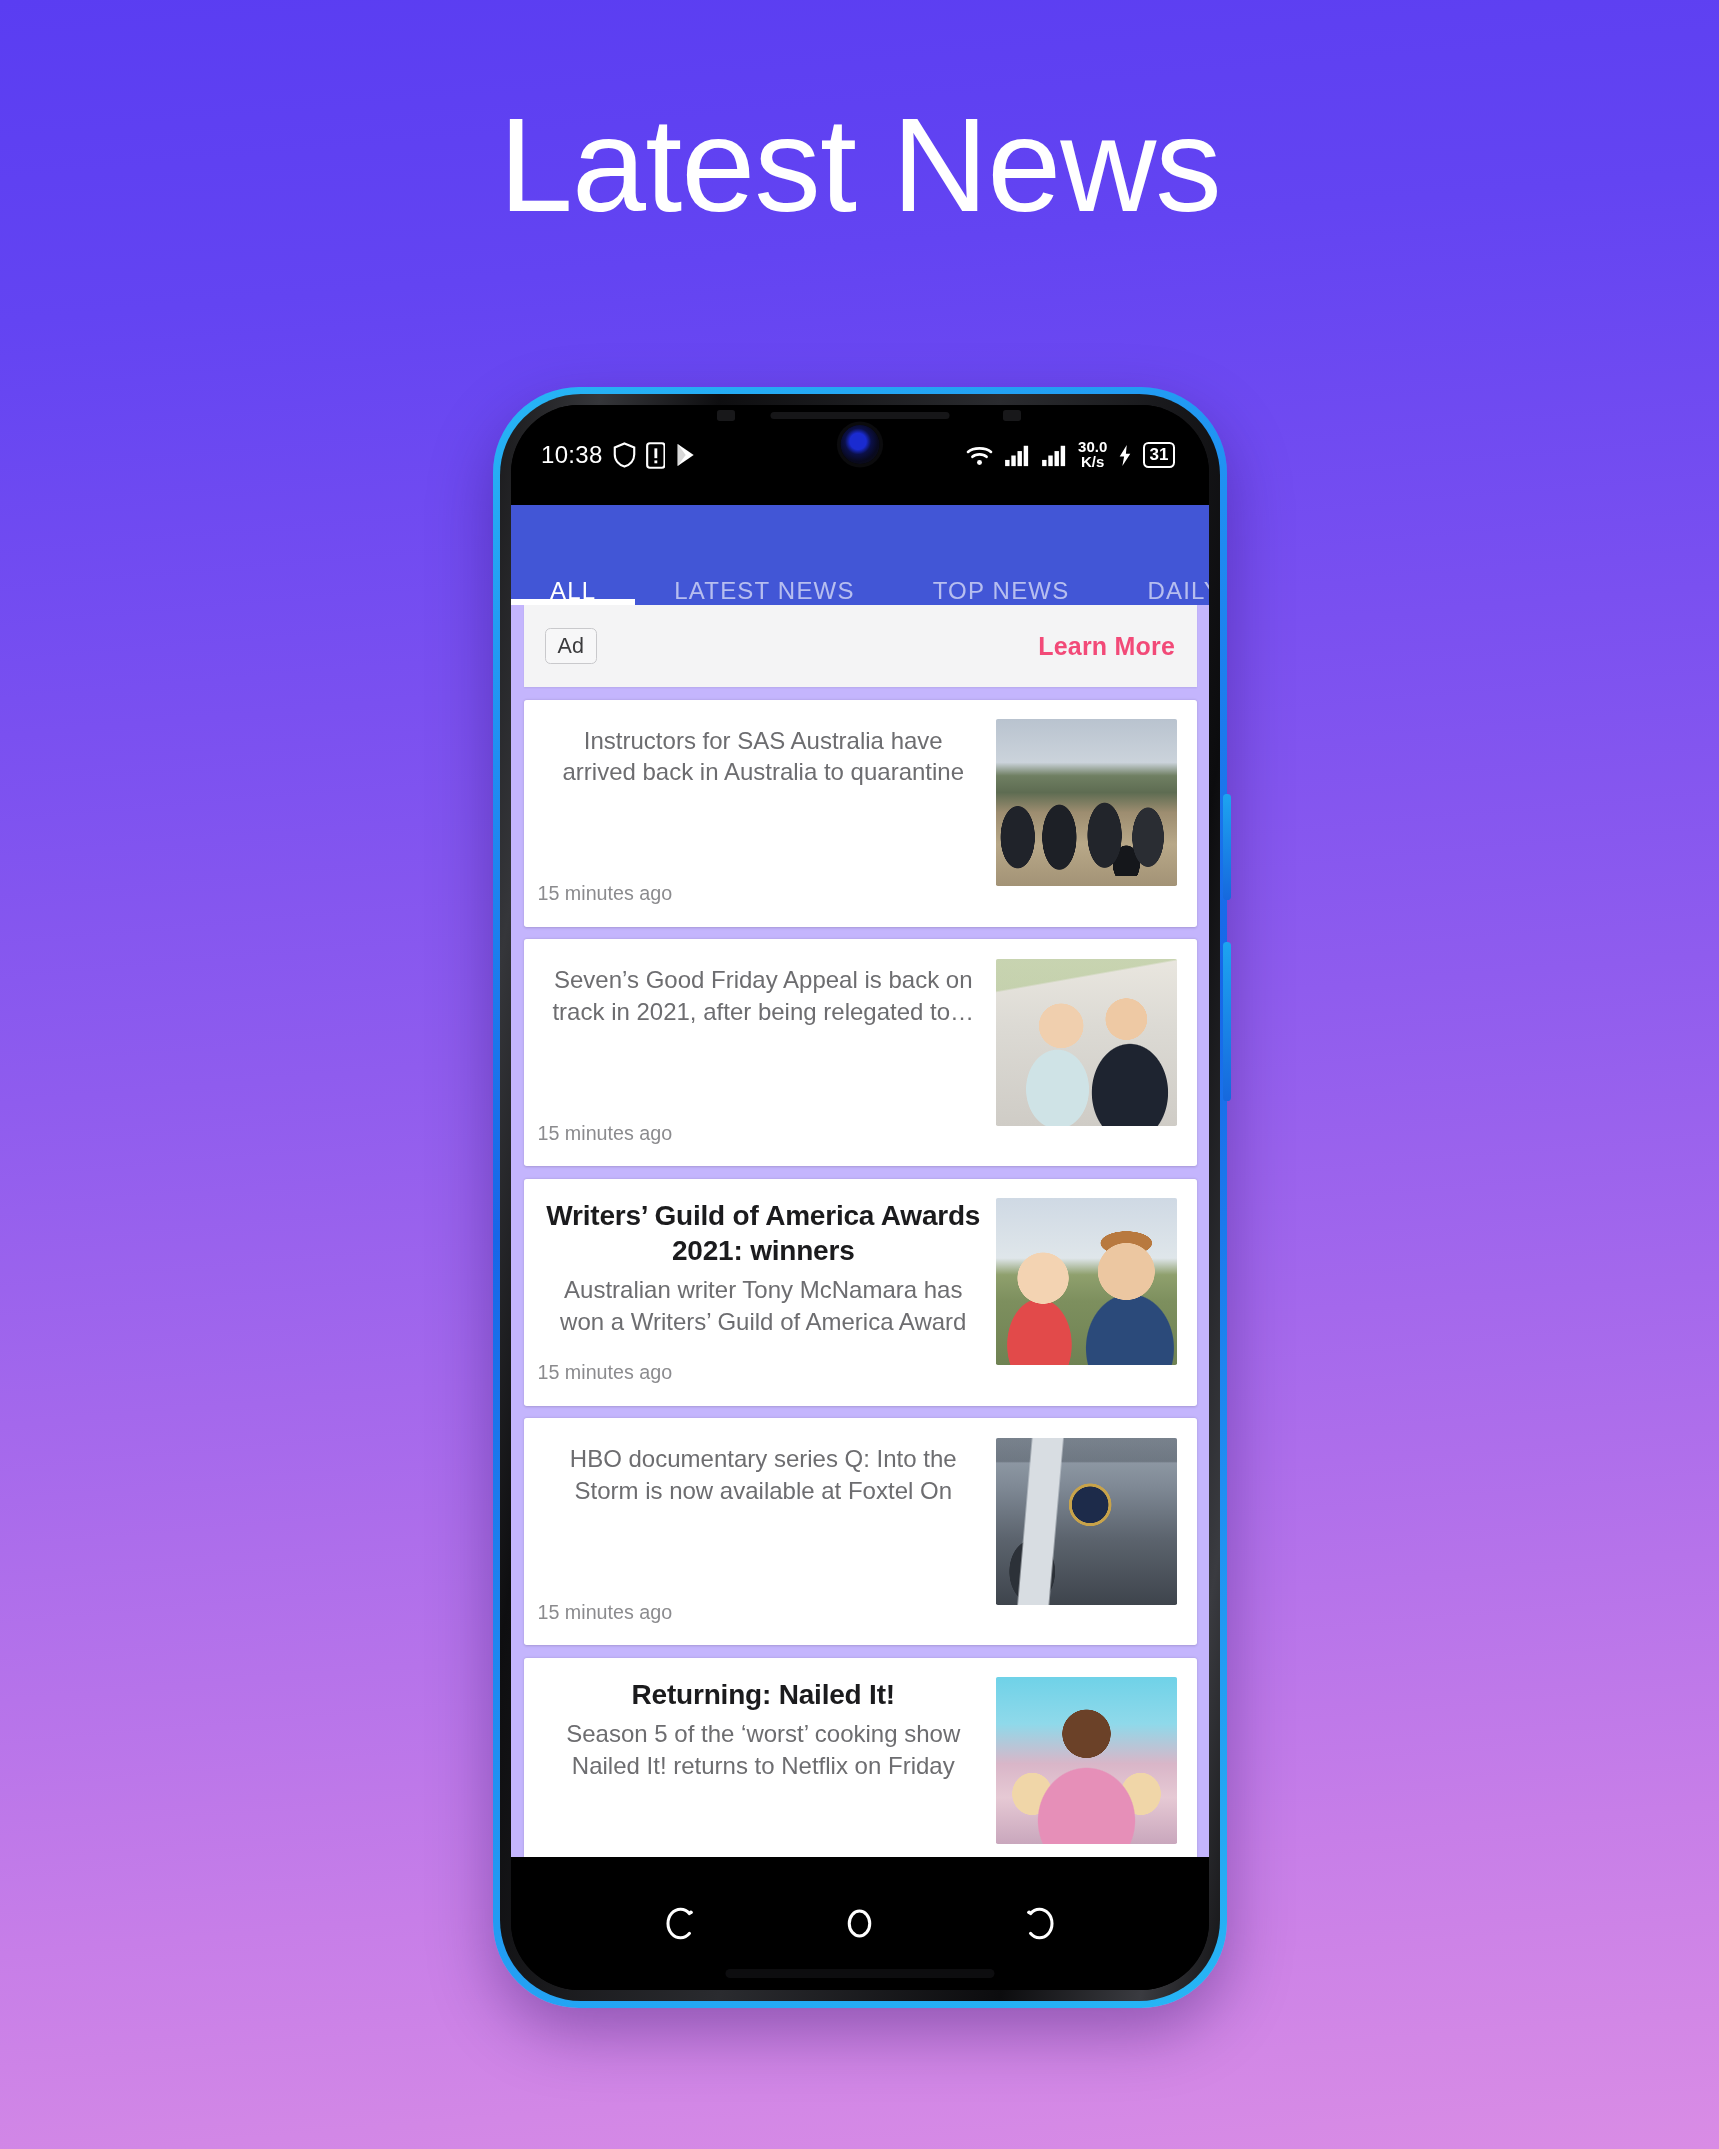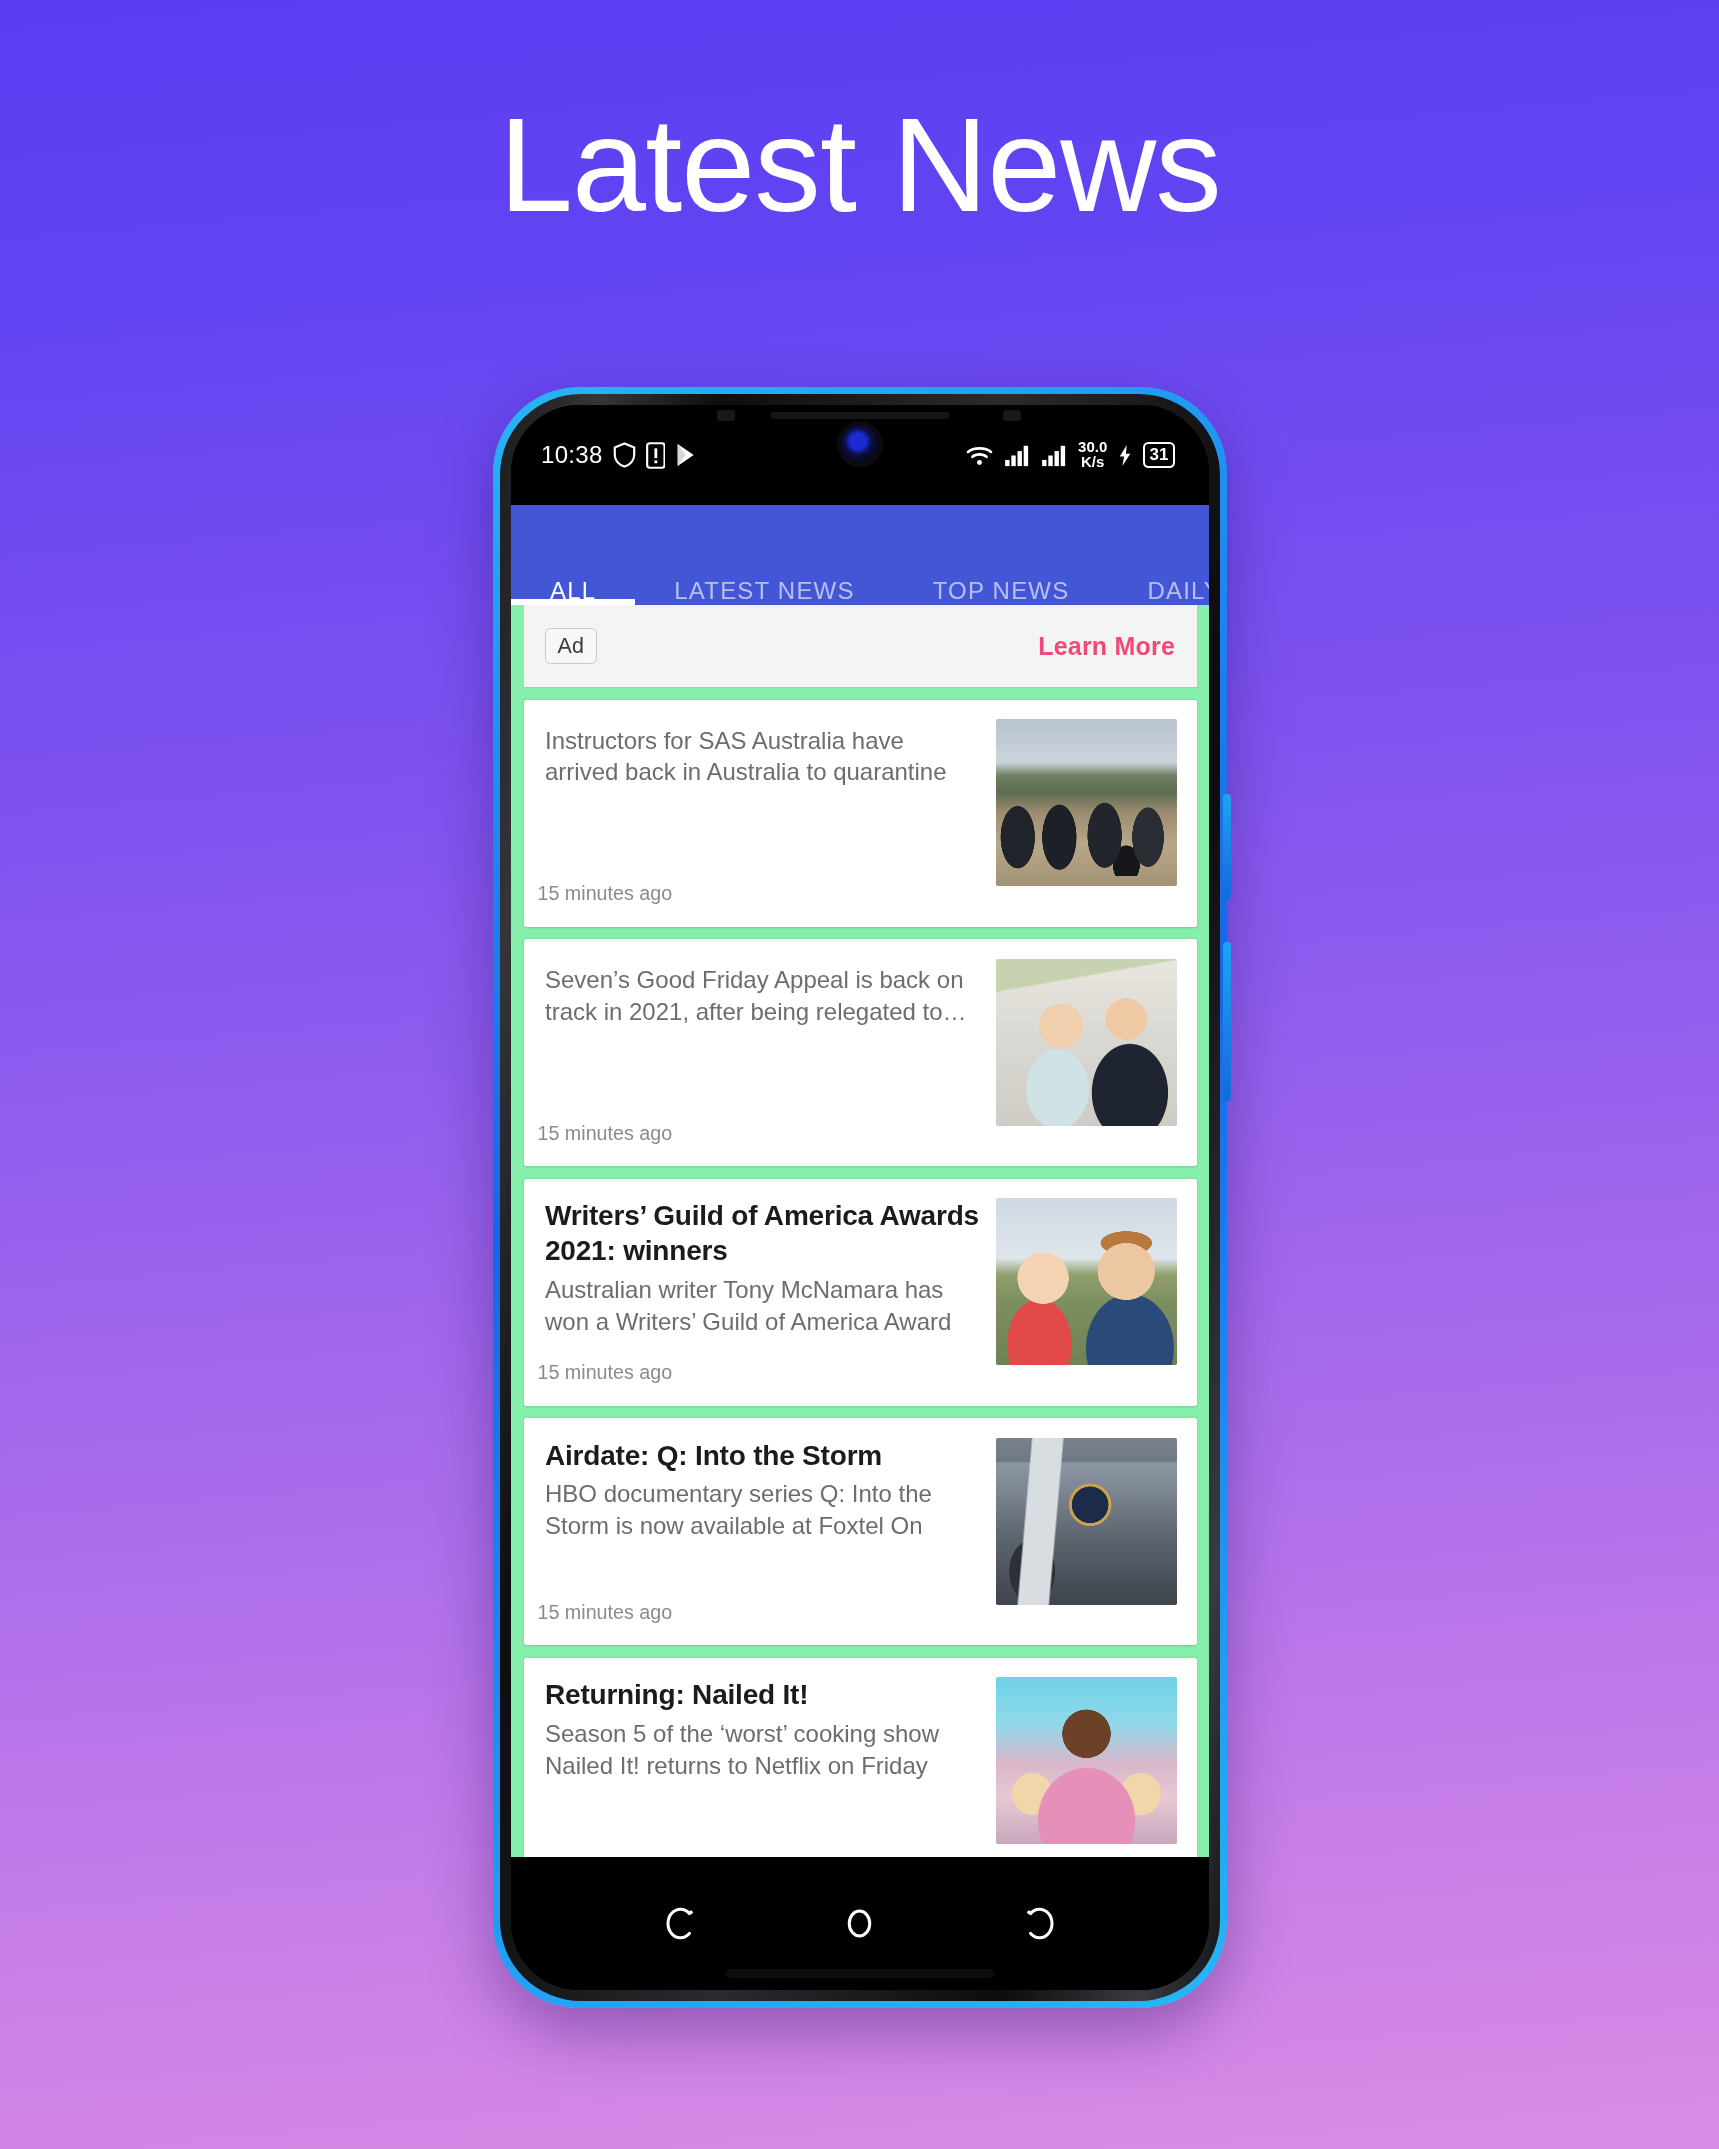--- a/index.html
+++ b/index.html
@@ -179,22 +179,23 @@
     left: 0; right: 0; bottom: 0;
     height: 6.3px;
     background: #ffffff;
   }
 
   
   .content {
     position: absolute;
     left: 0; right: 0;
     top: 100px; bottom: 0;
-    background: #86efac;
-    overflow: hidden;
+    background: #c4b5fd;
+    overflow: hidden;
+    text-align: center;
   }
 
   
   .ad-card {
     margin: 0 12.5px;
     background: #f4f4f5;
     height: 82px;
     display: flex;
     align-items: center;
     padding: 0 21.5px;
@@ -487,21 +488,20 @@
               <div class="news-desc">Australian writer Tony McNamara has won a Writers’ Guild of America Award f…</div>
             </div>
             <div class="thumb th-wg"></div>
           </div>
           <div class="news-time">15 minutes ago</div>
         </div>
 
         <div class="news-card">
           <div class="news-row">
             <div class="news-text">
-              <div class="news-title">Airdate: Q: Into the Storm</div>
               <div class="news-desc">HBO documentary series Q: Into the Storm is now available at Foxtel On Dem…</div>
             </div>
             <div class="thumb th-q"></div>
           </div>
           <div class="news-time">15 minutes ago</div>
         </div>
 
         <div class="news-card">
           <div class="news-row">
             <div class="news-text">

